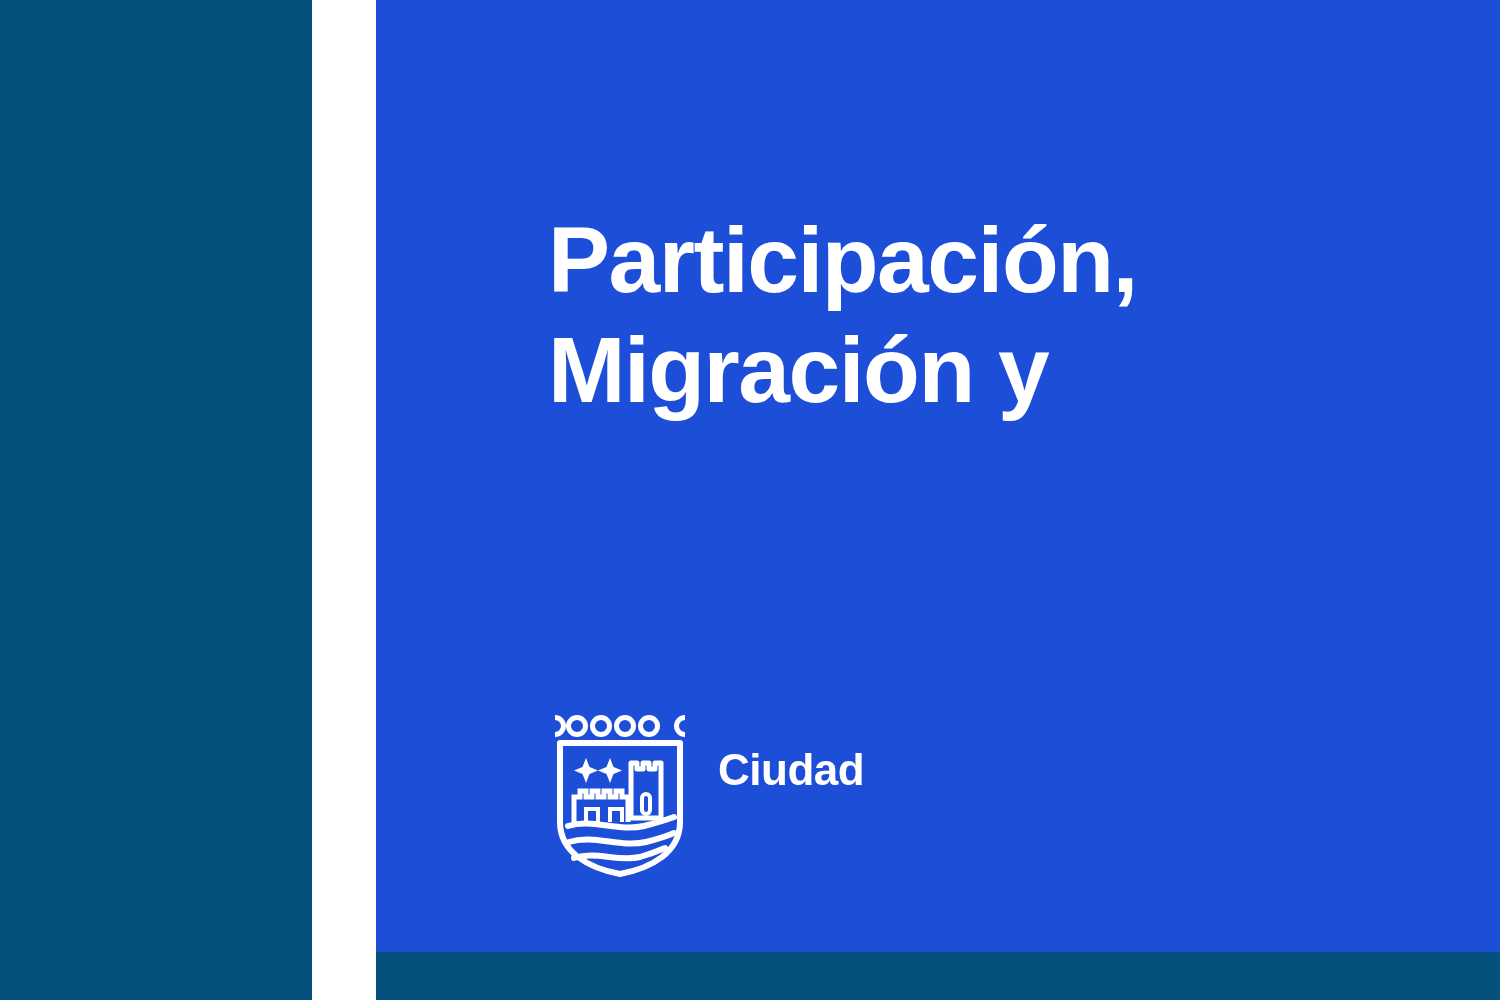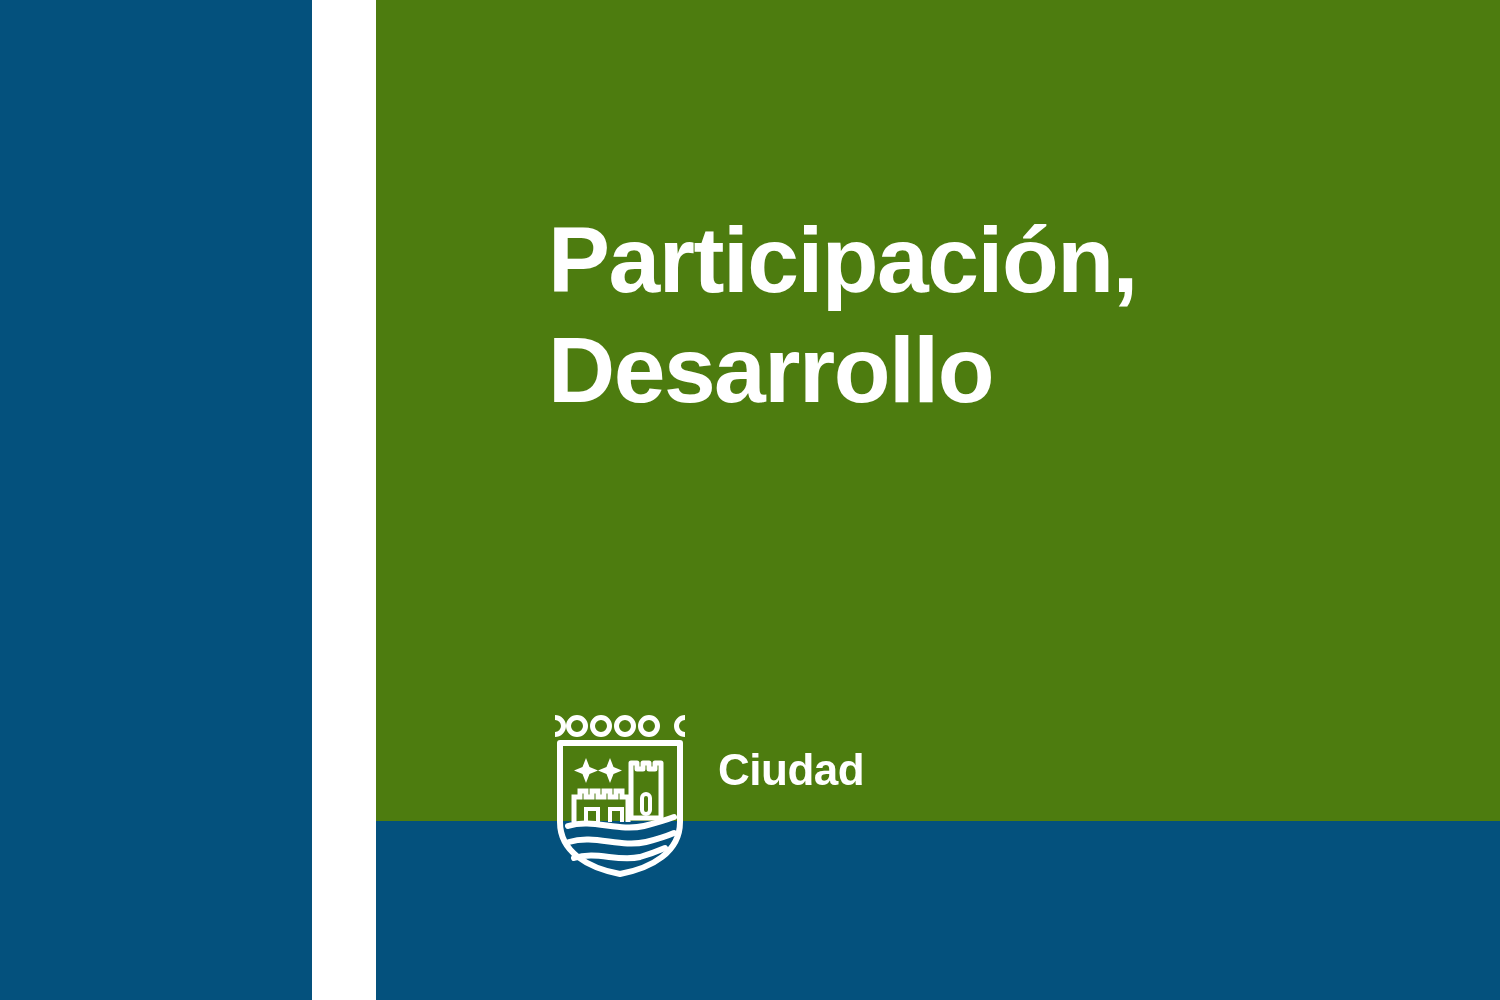--- a/index.html
+++ b/index.html
@@ -41,22 +41,22 @@
     height: 1000px;
     background: #04517d;
   }
 
   
   .main-panel {
     position: absolute;
     left: 376px;
     top: 0;
     width: 1124px;
-    height: 821px;
-    background: #4d7c0f;
+    height: 952px;
+    background: #1d4ed8;
   }
 
   .content {
     position: absolute;
     left: 172px;
     top: 0;
     width: 900px;
     height: 1000px;
   }
 
@@ -118,21 +118,21 @@
   <div class="left-panel"></div>
 
   <div class="divider-stripe"></div>
 
   <div class="main-panel">
 
     <div class="content">
 
       <div class="title-block">
         <span class="title-line">Participación,</span>
-        <span class="title-line">Desarrollo</span>
+        <span class="title-line">Migración y</span>
       </div>
 
       <div class="logo-lockup">
 
         <svg class="shield-mark" viewBox="0 0 136 165" aria-hidden="true">
           <g fill="#ffffff">
 
             <path d="M3 3 a11 11 0 0 1 0 22 L3 20 a6 6 0 0 0 0 -12 Z"></path>
             <path d="M25 3 a11 11 0 1 1 0 22 a11 11 0 0 1 0 -22 Z m0 5 a6 6 0 1 0 0 12 a6 6 0 0 0 0 -12 Z"></path>
             <path d="M49 3 a11 11 0 1 1 0 22 a11 11 0 0 1 0 -22 Z m0 5 a6 6 0 1 0 0 12 a6 6 0 0 0 0 -12 Z"></path>

